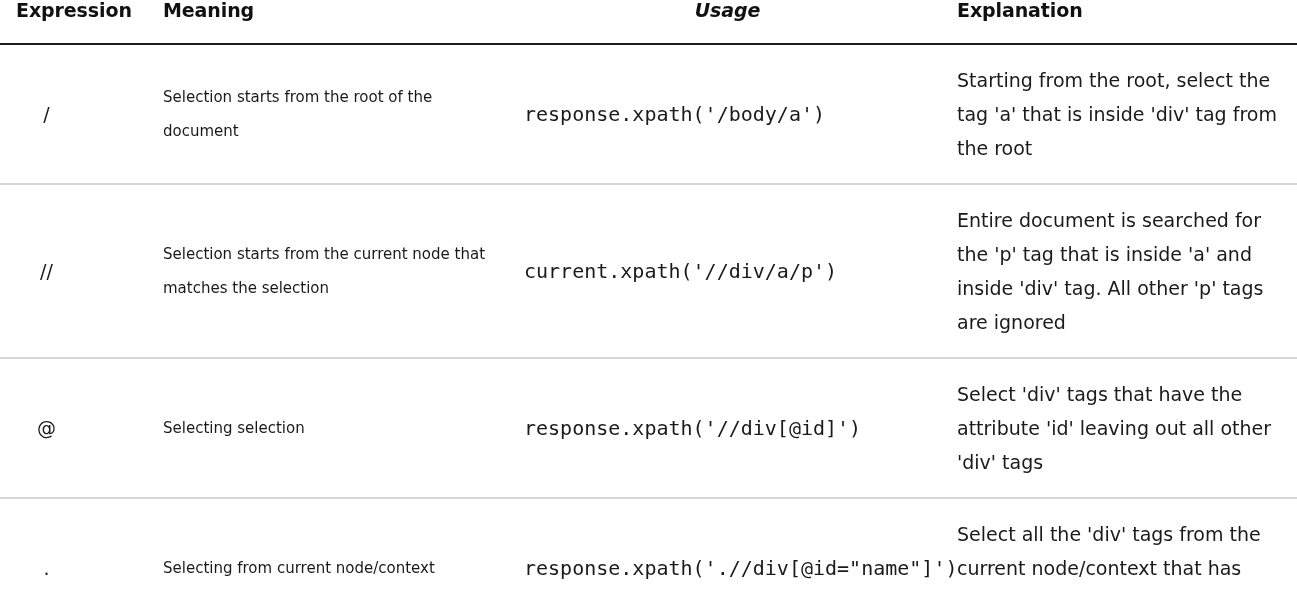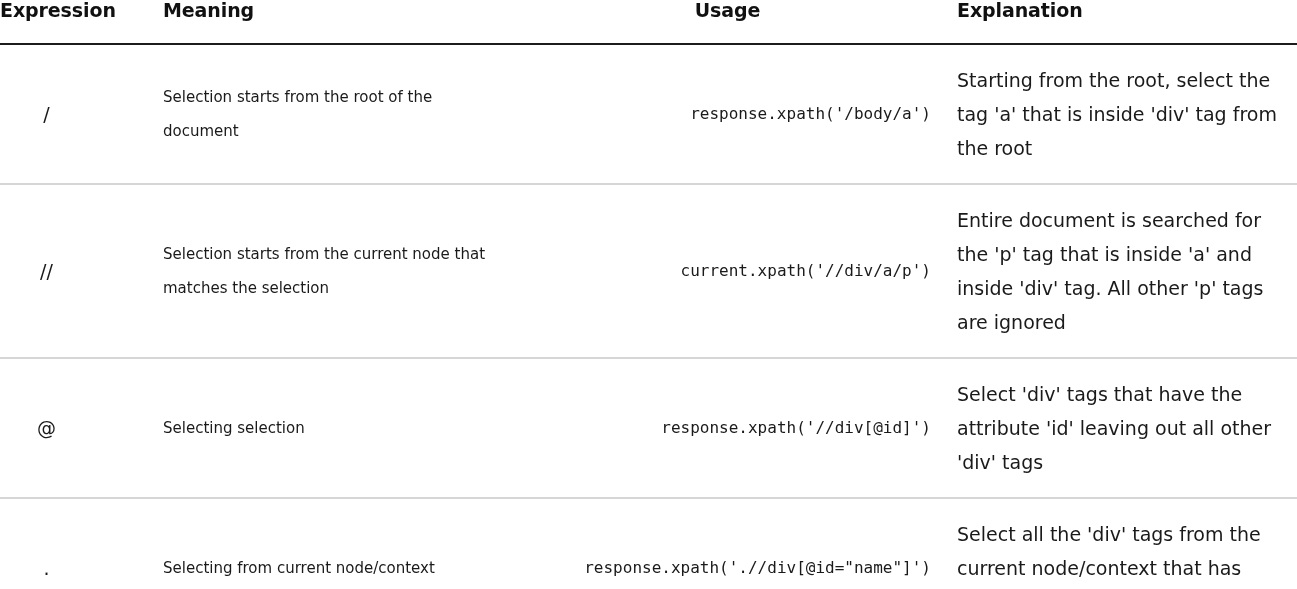--- a/index.html
+++ b/index.html
@@ -33,23 +33,23 @@
   thead th {
     font-size: 19px;
     font-weight: bold;
     color: #111111;
     letter-spacing: -0.1px;
     padding: 0 0 21px 0;
     border-bottom: 2px solid #1c1c1c;
     vertical-align: bottom;
     line-height: 1.15;
   }
-  th.h-expression  { text-align: left;   }
+  th.h-expression  { text-align: left;   padding-left: 16px; }
   th.h-meaning     { text-align: left;   padding-left: 15px; }
-  th.h-usage       { text-align: center; }
+  th.h-usage       { text-align: center; font-style: italic; }
   th.h-explanation { text-align: left;   padding-left: 22px; }
 
   
   tbody tr { border-bottom: 2px solid #d6d6d6; }
   tbody tr:last-child { border-bottom: none; }
 
   tbody td {
     vertical-align: middle;
     padding-top: 18px;
     padding-bottom: 18px;
@@ -65,23 +65,23 @@
   td.cell-meaning {
     text-align: left;
     padding-left: 15px;
     padding-right: 26px;
     font-size: 15px;
     line-height: 34px;
     color: #1a1a1a;
   }
 
   td.cell-usage {
-    text-align: right;
+    text-align: left;
     font-family: "DejaVu Sans Mono", "Liberation Mono", monospace;
-    font-size: 16px;
+    font-size: 20px;
     line-height: 26px;
     color: #1a1a1a;
     white-space: nowrap;
     padding-left: 4px;
     padding-right: 4px;
   }
 
   td.cell-explanation {
     text-align: left;
     padding-left: 22px;

